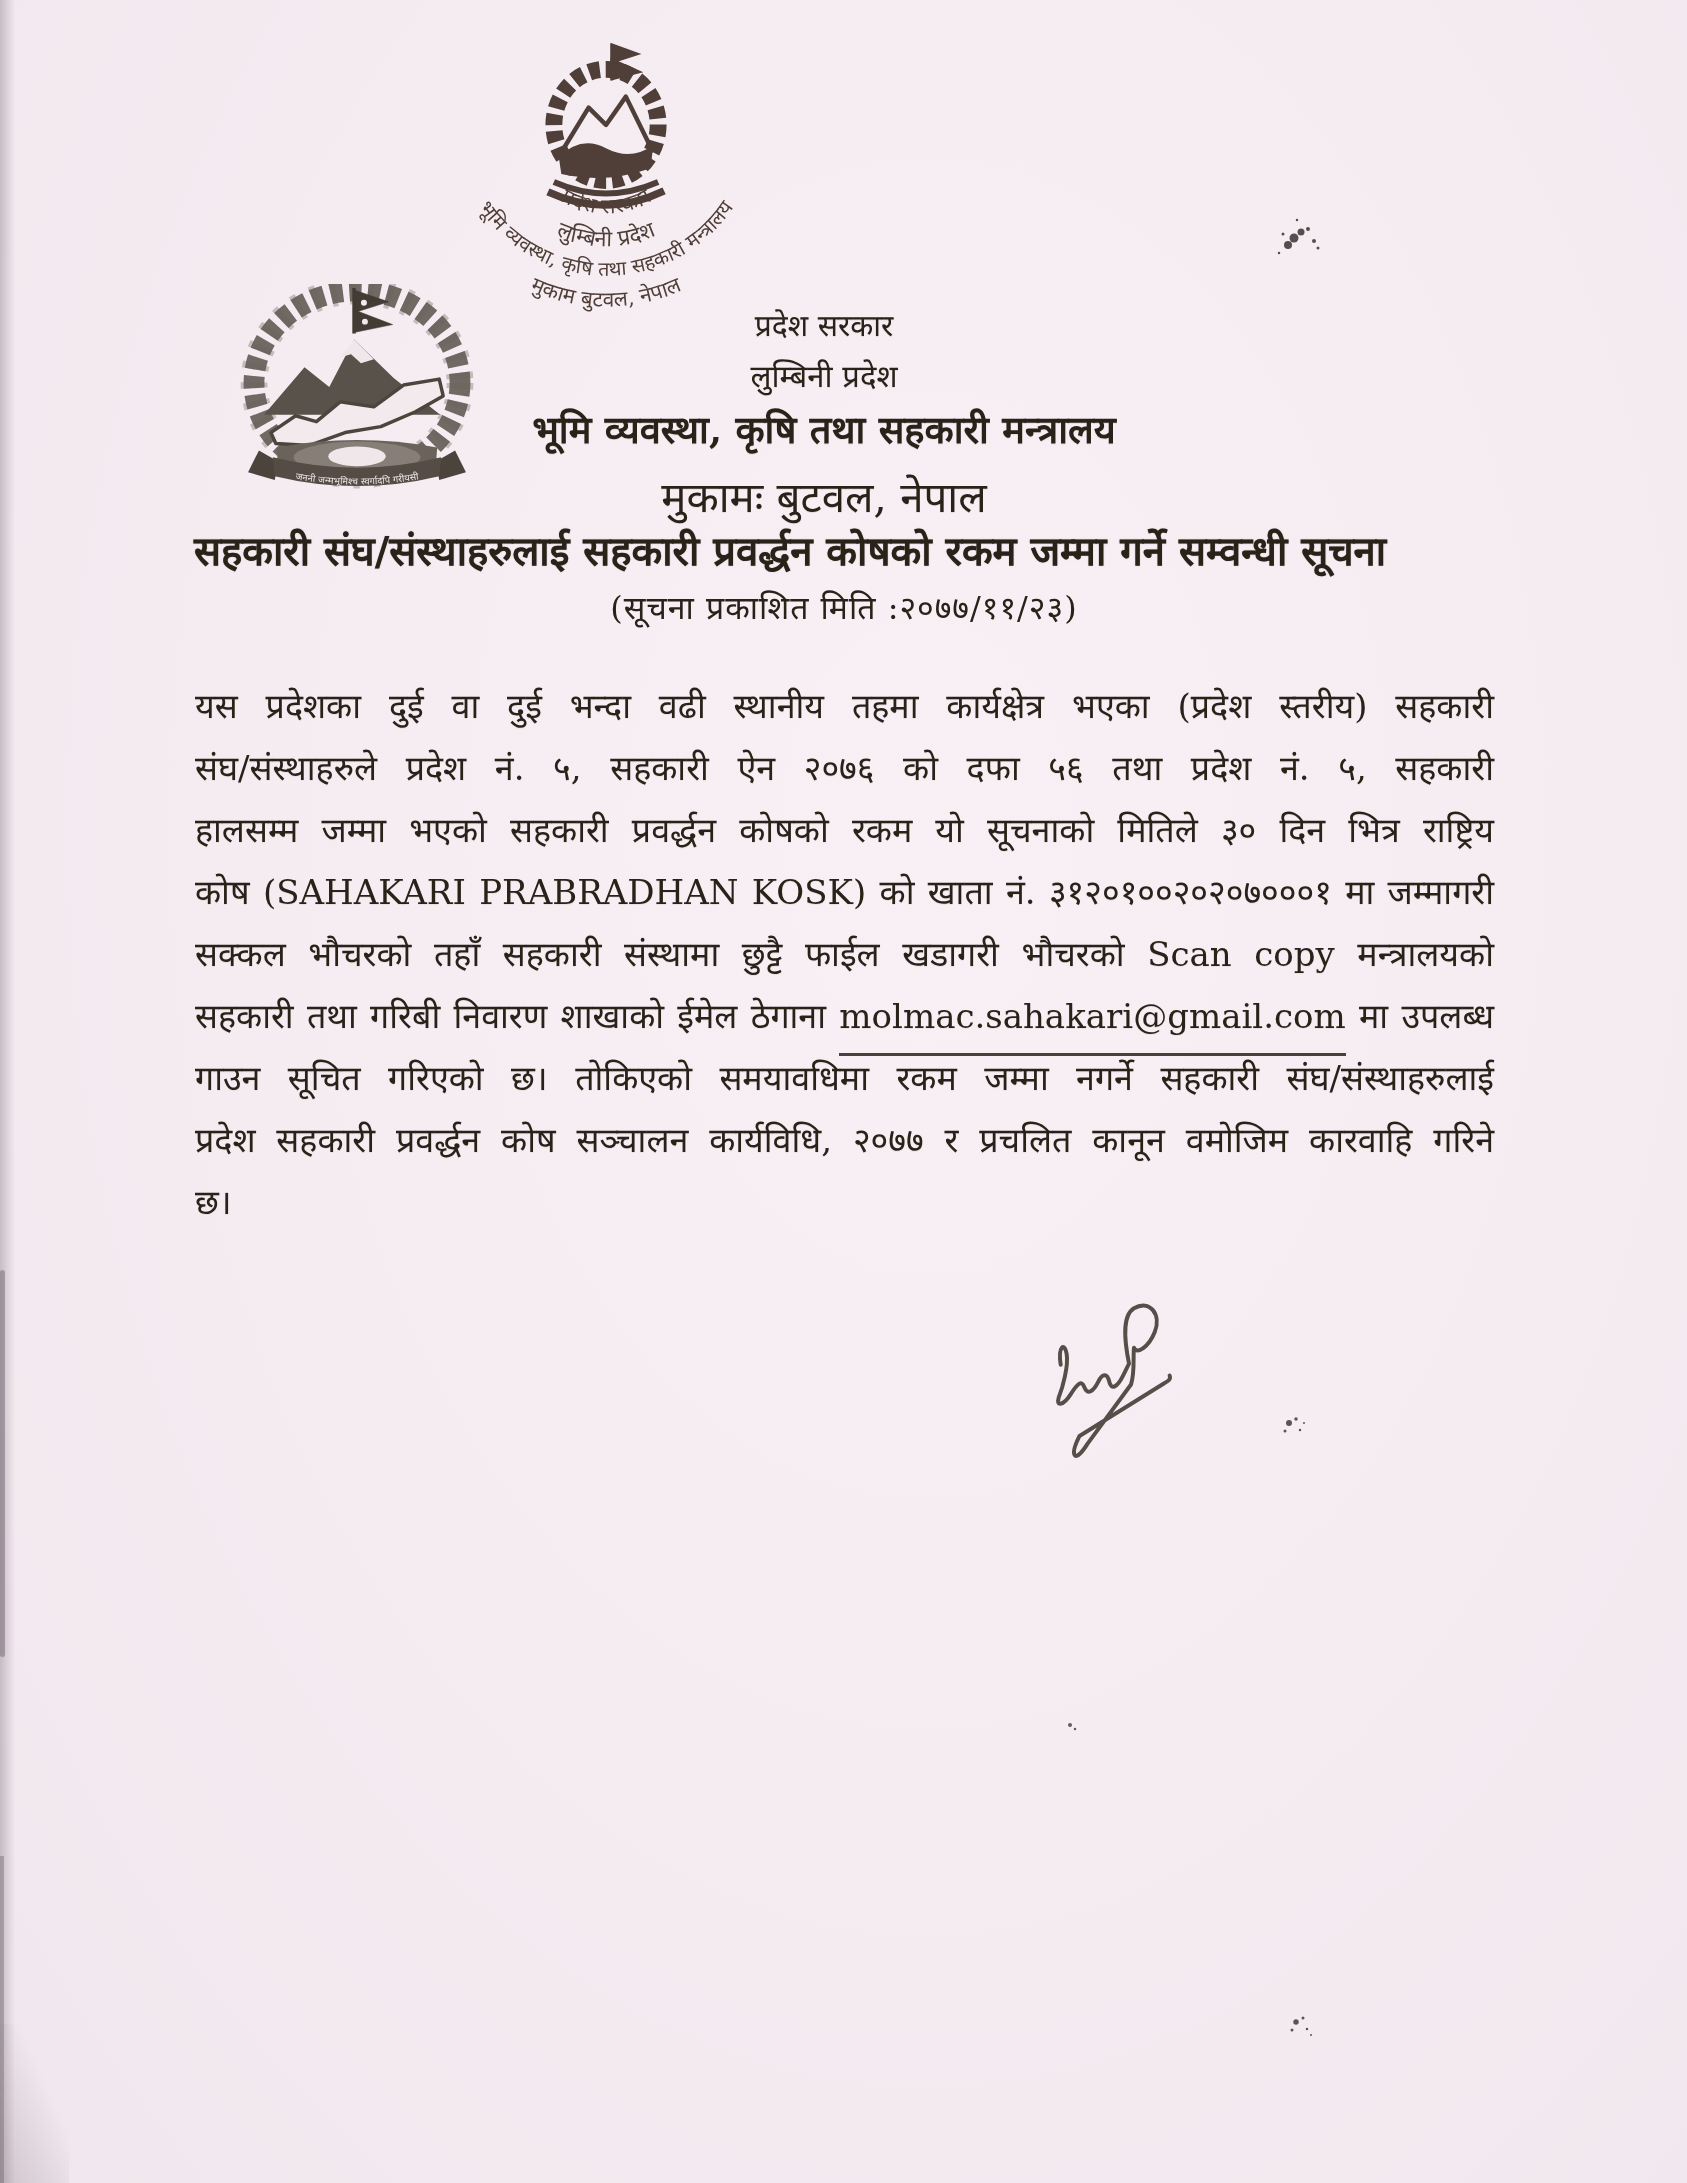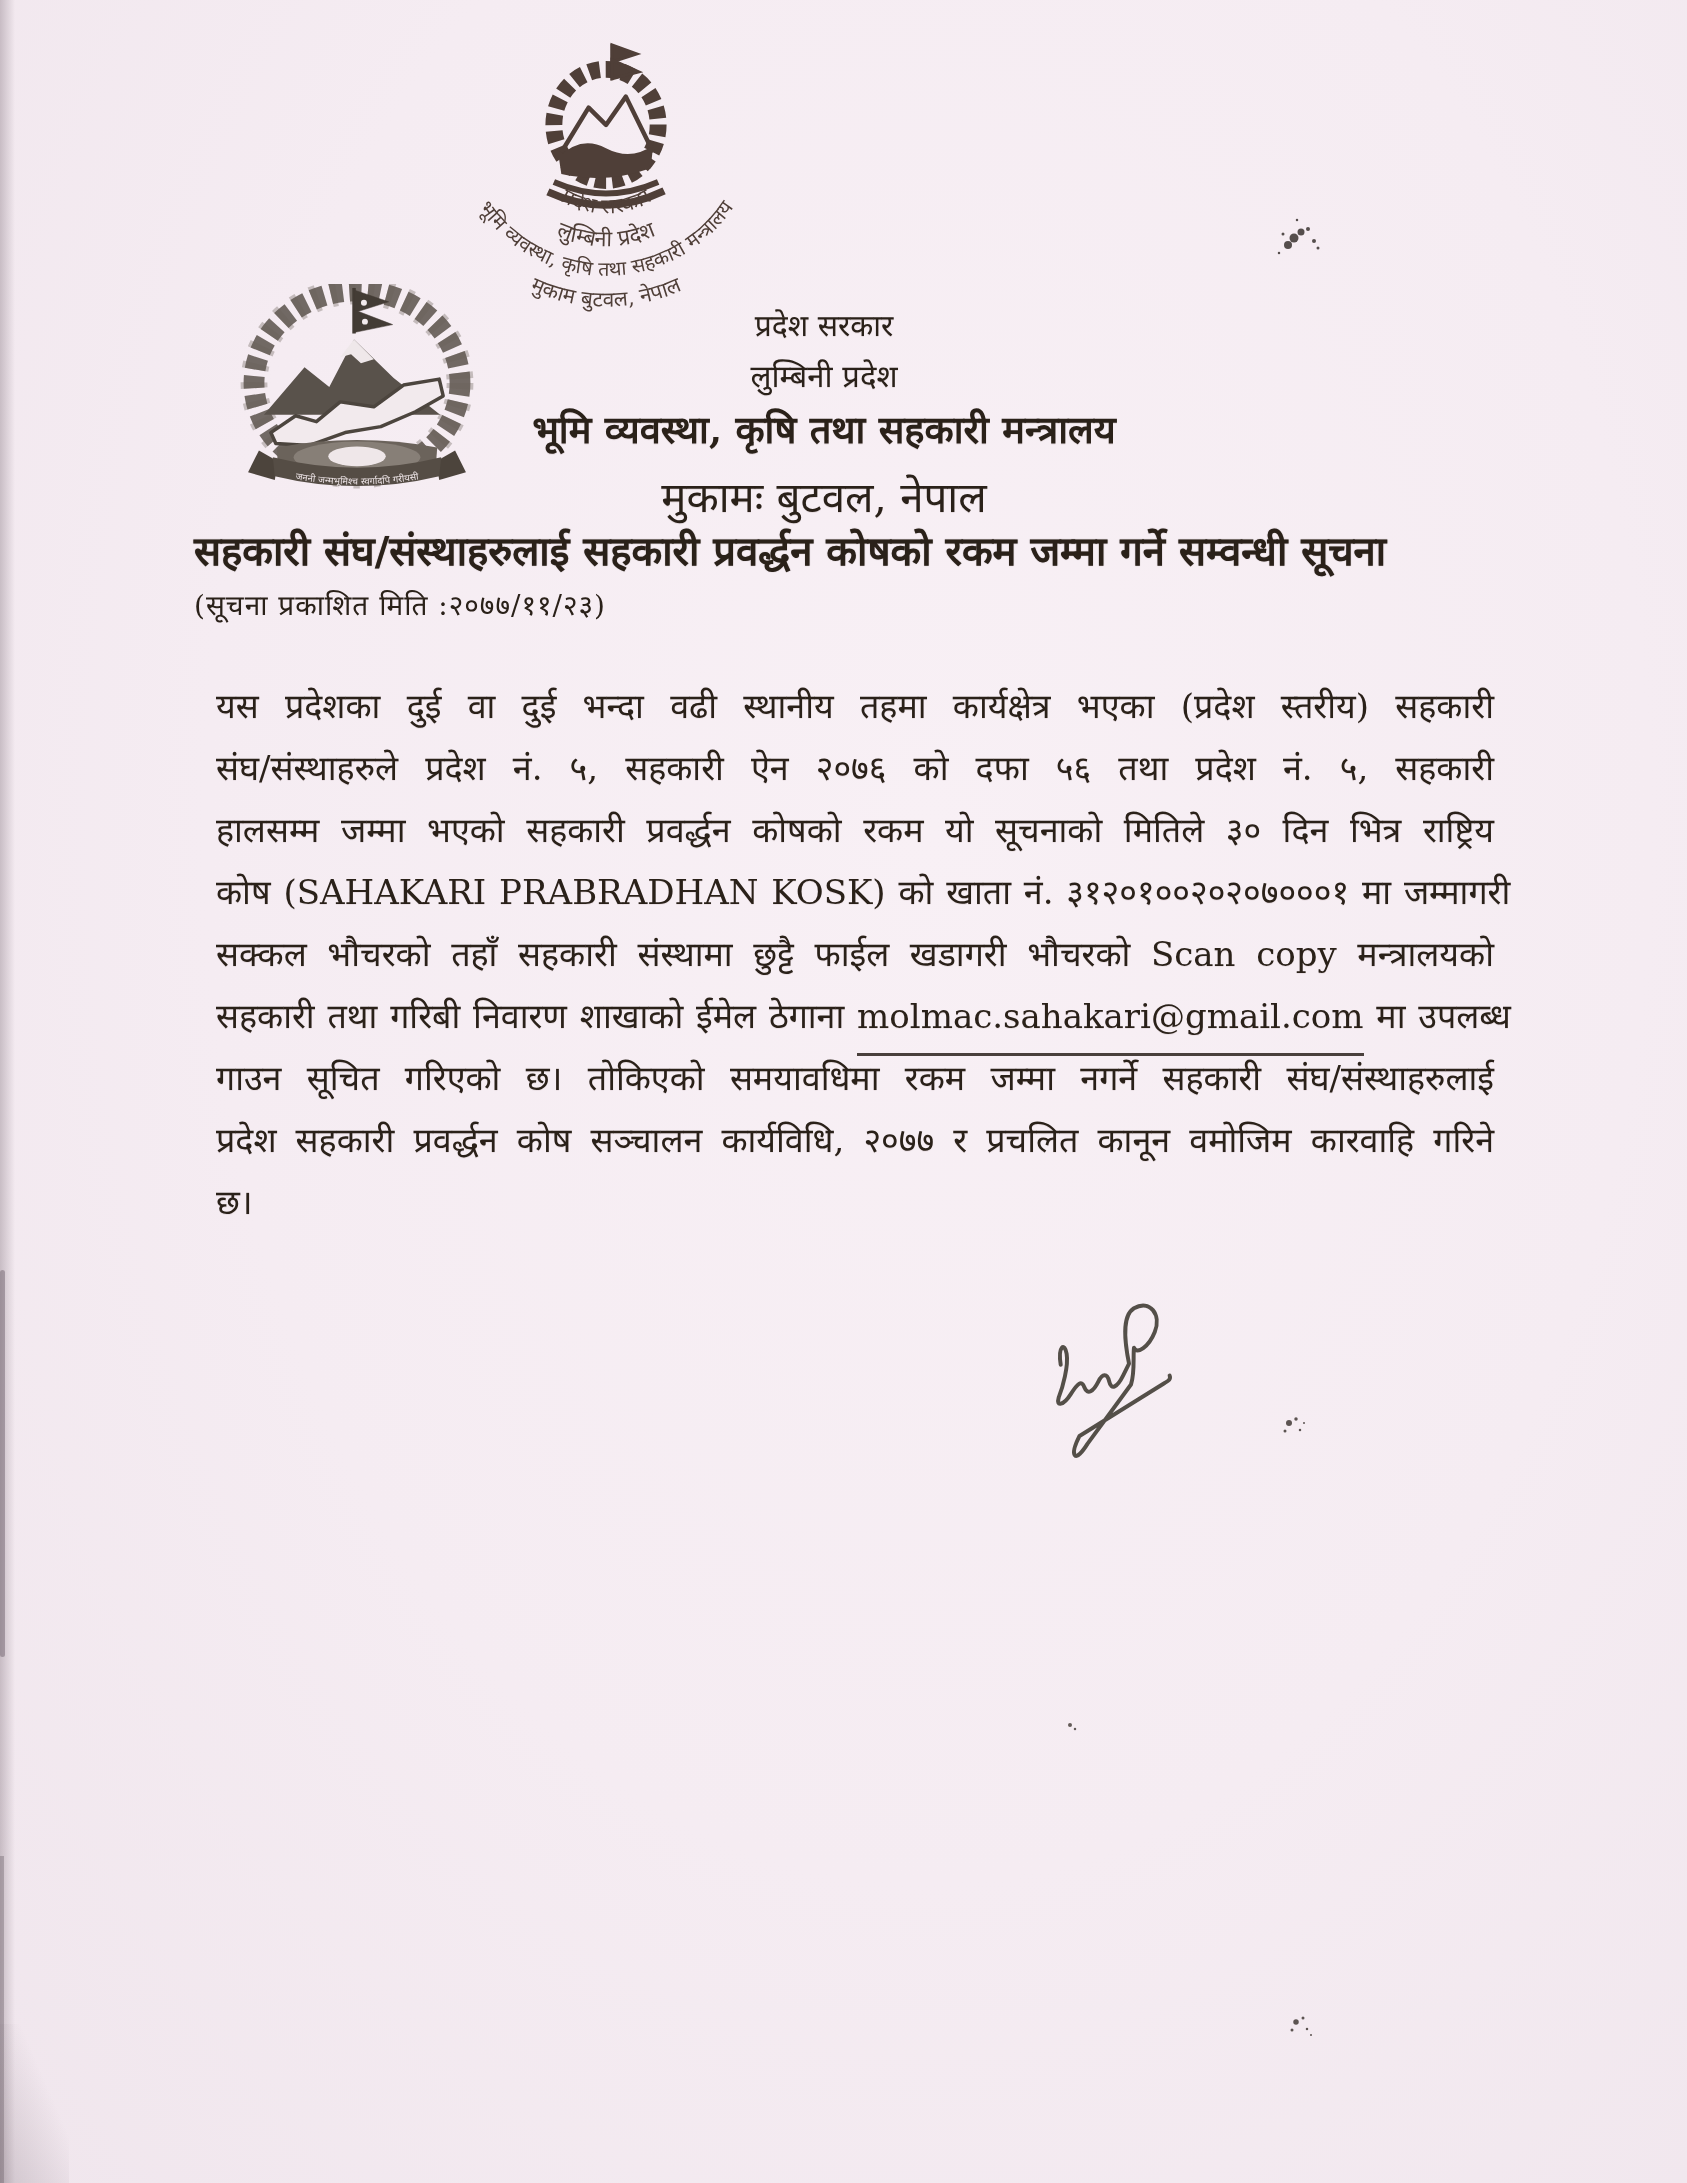--- a/index.html
+++ b/index.html
@@ -22,27 +22,27 @@
 
   .hline{position:absolute;left:174px;width:1300px;text-align:center;white-space:nowrap;
     text-shadow:0 1px 0 rgba(90,55,45,.10);}
   .h-gov{top:304px;font-size:30px;}
   .h-prov{top:354px;font-size:31px;}
   .h-min{top:402px;font-size:38px;font-weight:bold;}
   .h-loc{top:467px;font-size:42px;}
 
   .notice-title{position:absolute;left:194px;top:522px;width:1300px;font-size:40px;font-weight:bold;
     text-align:left;white-space:nowrap;text-shadow:0 0 1px rgba(40,30,25,.45);}
-  .dateline{position:absolute;left:194px;top:585px;width:1300px;font-size:28px;text-align:left;
+  .dateline{position:absolute;left:194px;top:585px;width:1300px;font-size:32px;text-align:center;
     white-space:nowrap;letter-spacing:1px;}
 
   .bodyblock{position:absolute;left:195px;top:675px;width:1299px;font-size:34px;
     text-shadow:0 1px 0 rgba(90,55,45,.08);}
   .bline{height:62px;line-height:62px;white-space:nowrap;
-    text-align:justify;text-align-last:justify;word-spacing:2px;margin-left:21px;}
+    text-align:justify;text-align-last:justify;word-spacing:2px;}
   .bline.last{text-align:left;text-align-last:left;}
   .email{border-bottom:3px solid rgba(42,33,27,.85);padding-bottom:17px;}
 
   .signature{position:absolute;left:1032px;top:1290px;width:198px;height:189px;}
   .speck{position:absolute;opacity:.85;}
   .sp1{left:1268px;top:208px;}
   .sp2{left:1274px;top:1408px;}
   .sp3{left:1062px;top:1716px;}
   .sp4{left:1282px;top:2008px;}
 </style>

